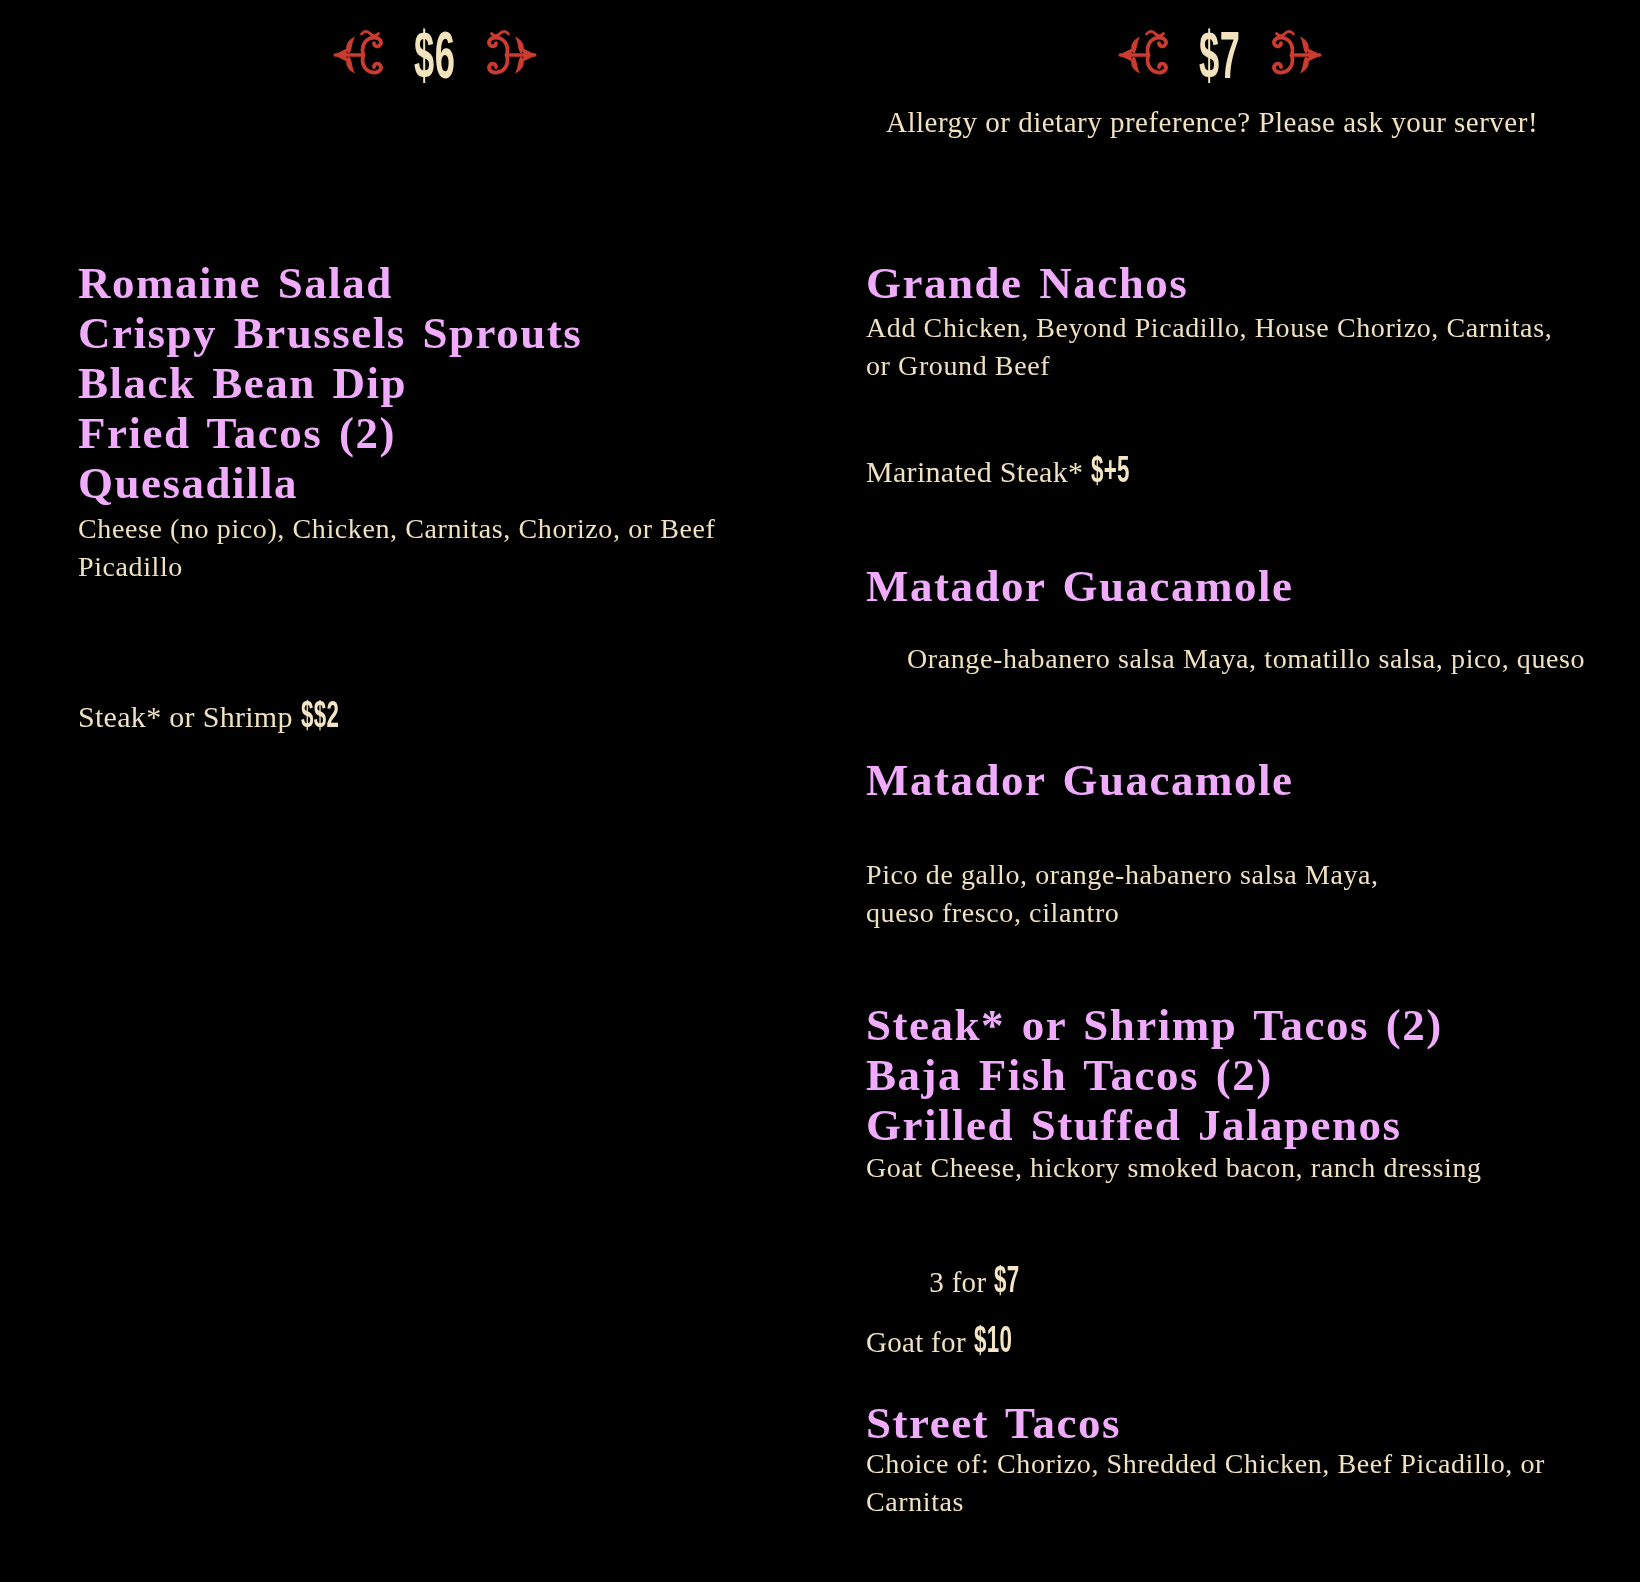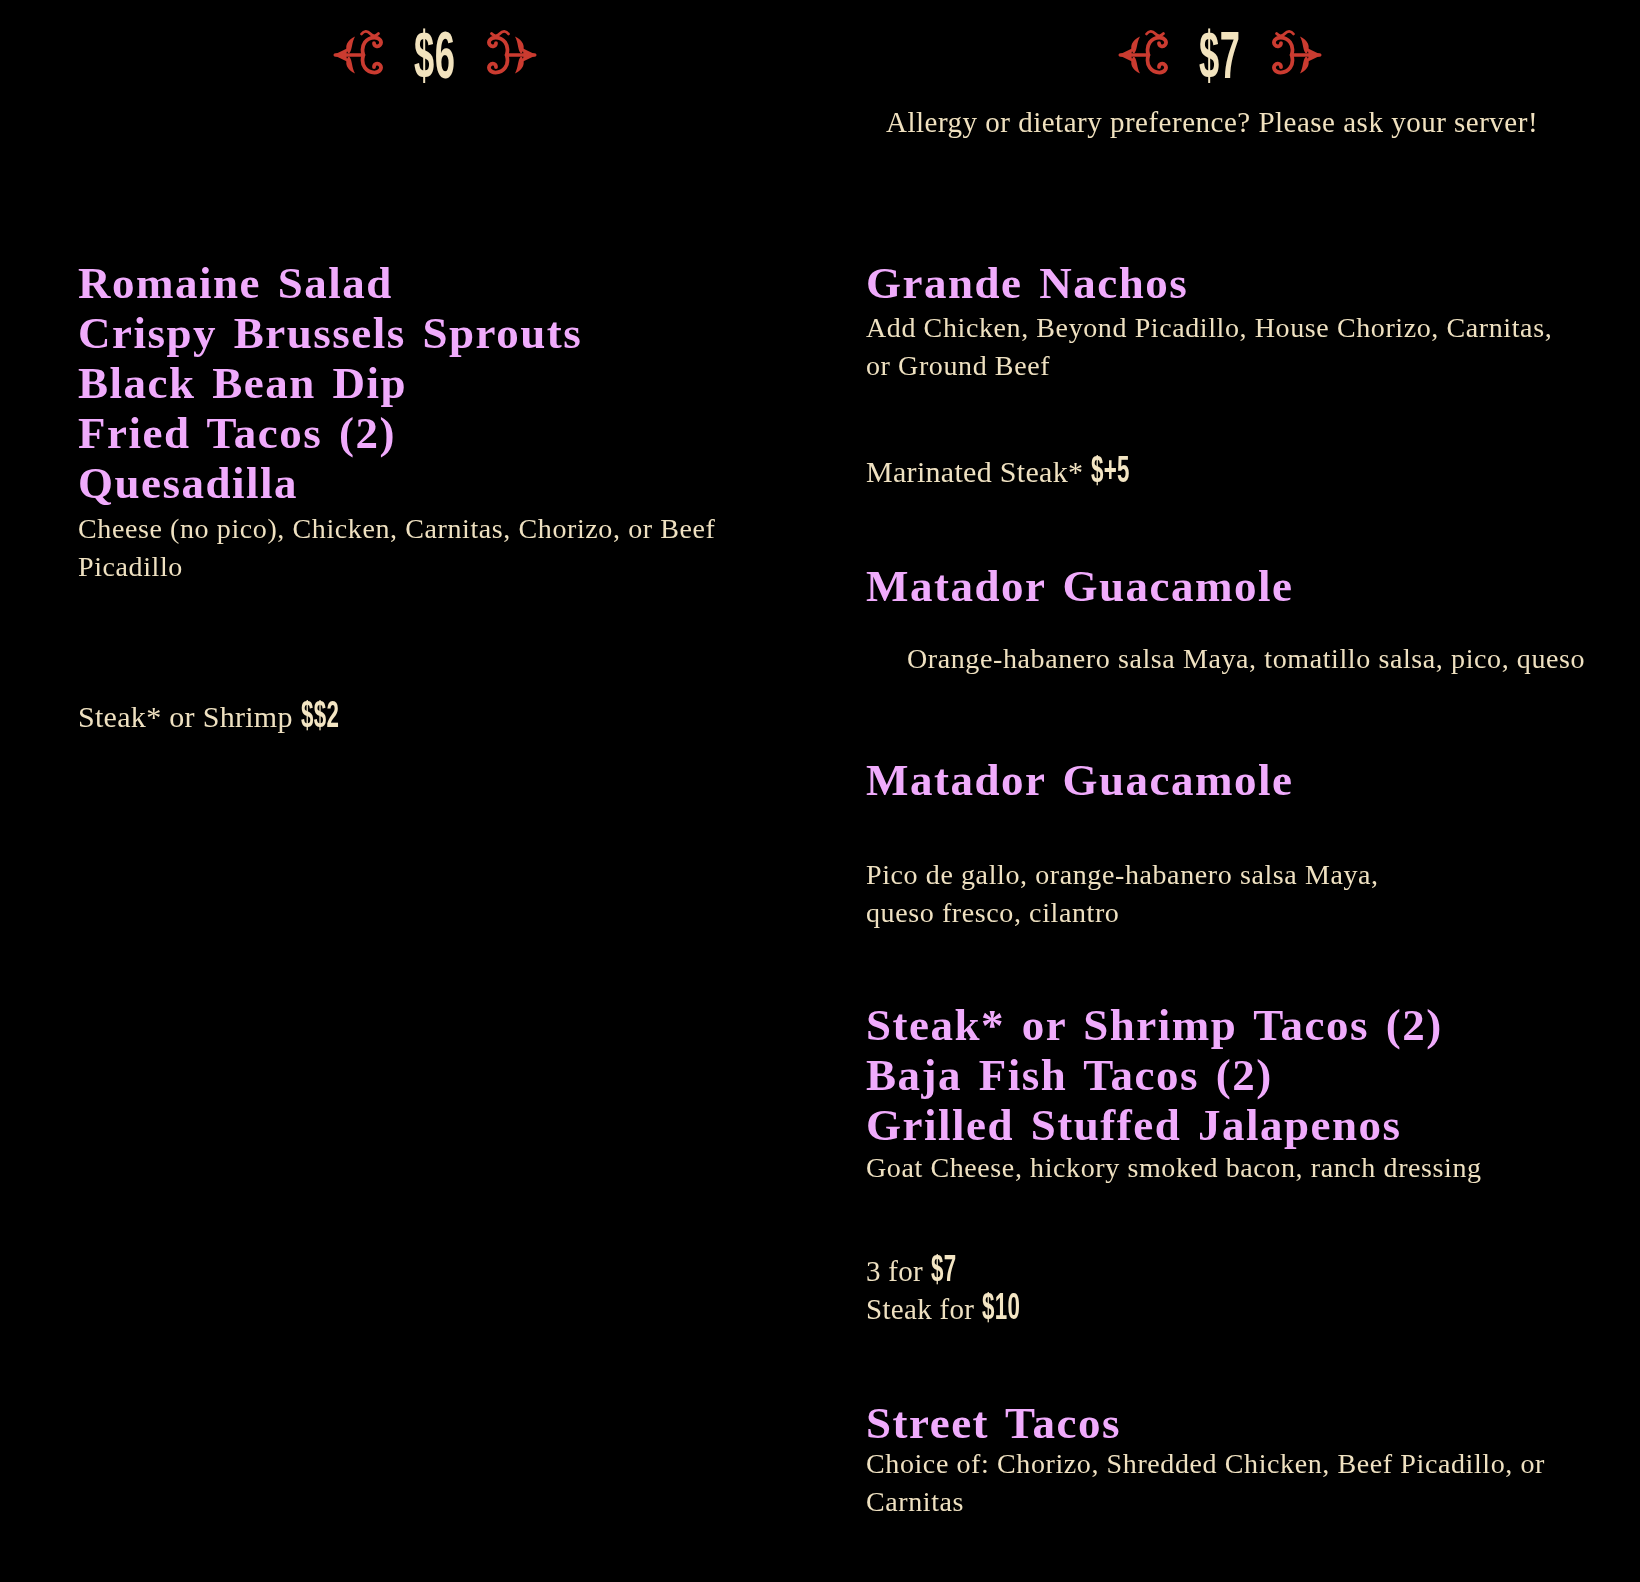--- a/index.html
+++ b/index.html
@@ -47,22 +47,22 @@
     color:#f0e1bf;
   }
 
   .titles { font-weight:bold; font-size:45px; line-height:50px;
             letter-spacing:1.5px; word-spacing:4px; white-space:nowrap;
             color:#f0abfc; }
   .desc   { font-size:28px; line-height:38px; letter-spacing:0.6px;
             white-space:nowrap; color:#efe1c1; }
   .addon  { font-size:30px; line-height:40px; letter-spacing:0.3px;
             white-space:nowrap; color:#efe1c1; }
-  .deal-line { font-size:29px; line-height:36px; letter-spacing:0.3px;
-            white-space:nowrap; color:#efe1c1; }
+  .deal-line { font-size:29px; line-height:58px; letter-spacing:0.3px;
+            white-space:nowrap; color:#efe1c1;text-align:right; }
 
   .price-inline {
     font-family:"Liberation Sans", sans-serif;
     font-weight:bold;
     font-size:36px;
     color:#f4e6c4;
     display:inline-block;
     transform:scaleX(0.62);
     transform-origin:0 80%;
     margin-left:8px;
@@ -190,21 +190,21 @@
 </div>
 <div class="abs desc" style="left:866px; top:1149px;">
   <div>Goat Cheese, hickory smoked bacon, ranch dressing</div>
 </div>
 
 <div class="abs" style="left:866px; top:1251px;">
   <div class="deal-line">
     <span>3 for</span><span class="price-inline">$7</span>
   </div>
   <div class="deal-line">
-    <span>Steak for</span><span class="price-inline">$10</span>
+    <span>Goat for</span><span class="price-inline">$10</span>
   </div>
 </div>
 
 <div class="abs titles" style="left:866px; top:1398px;">
   <div>Street Tacos</div>
 </div>
 <div class="abs desc" style="left:866px; top:1445px;">
   <div>Choice of: Chorizo, Shredded Chicken, Beef Picadillo, or</div>
   <div>Carnitas</div>
 </div>

